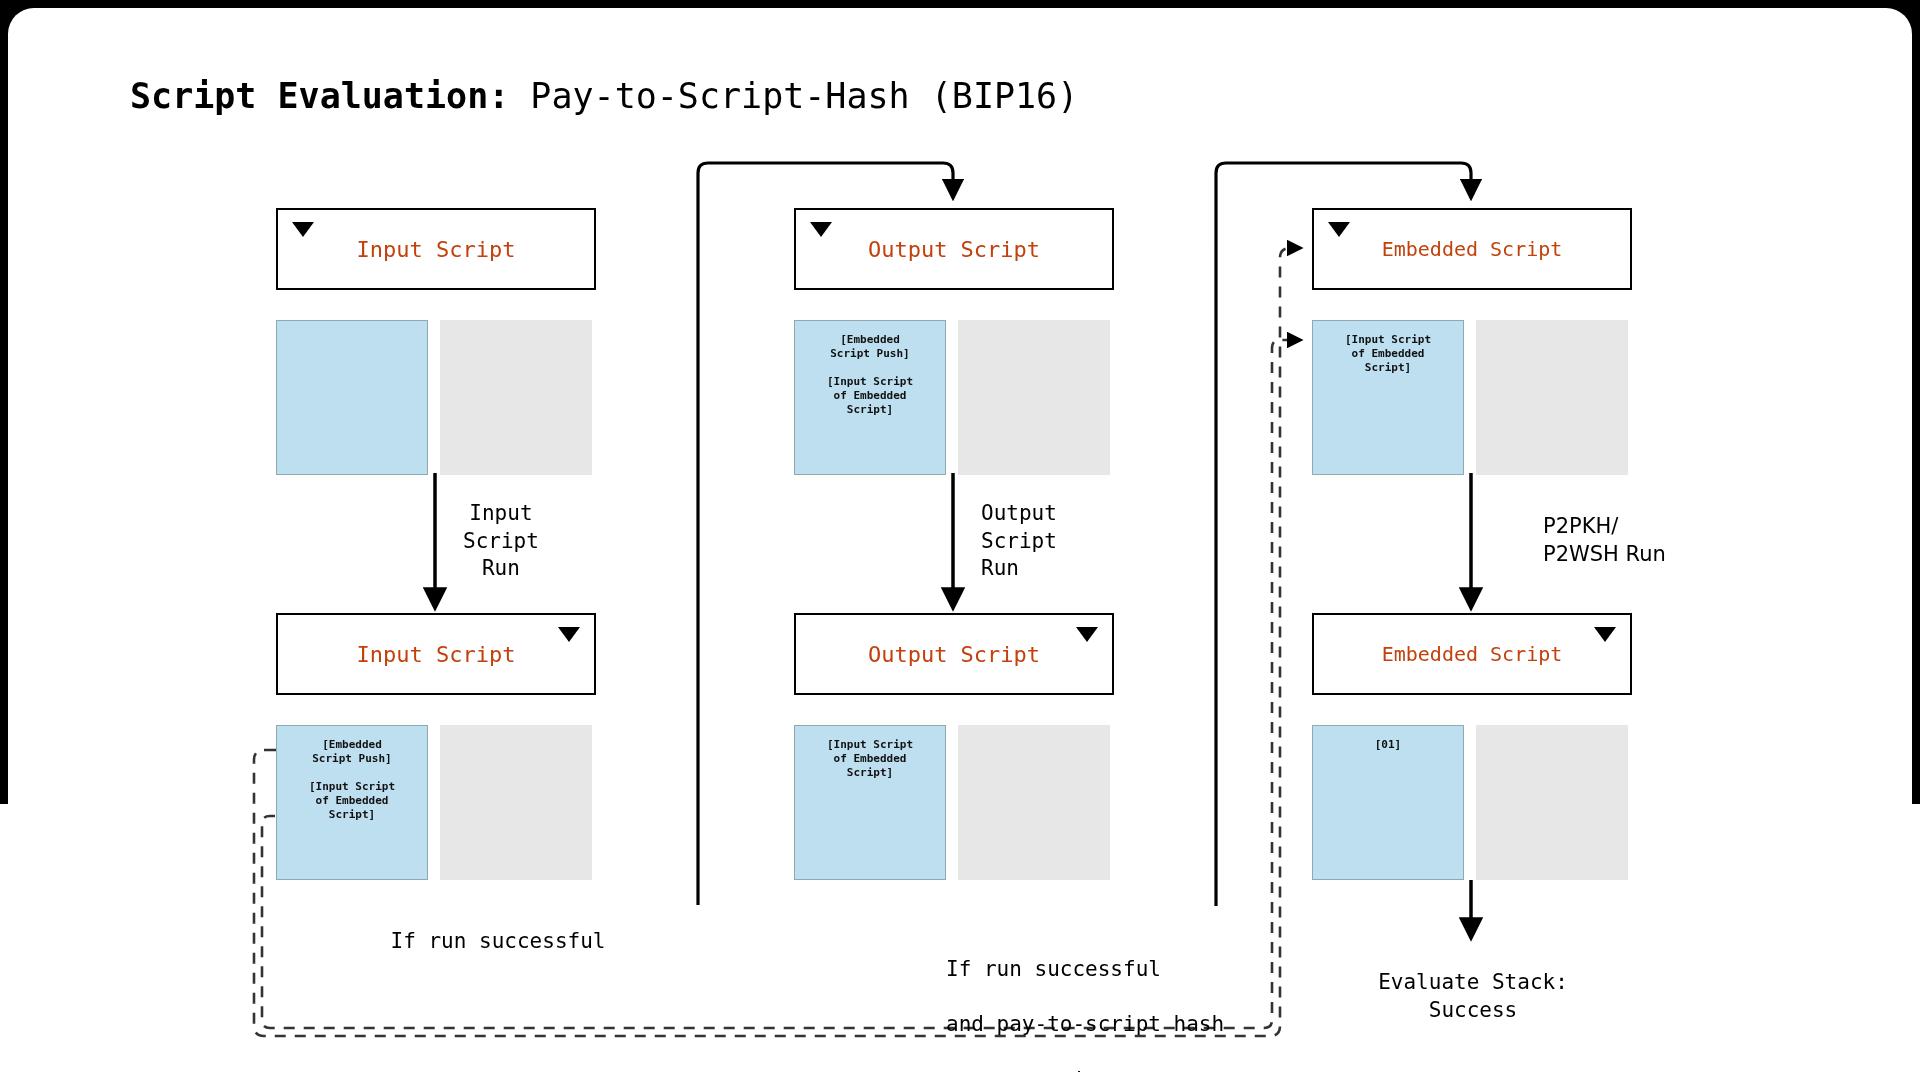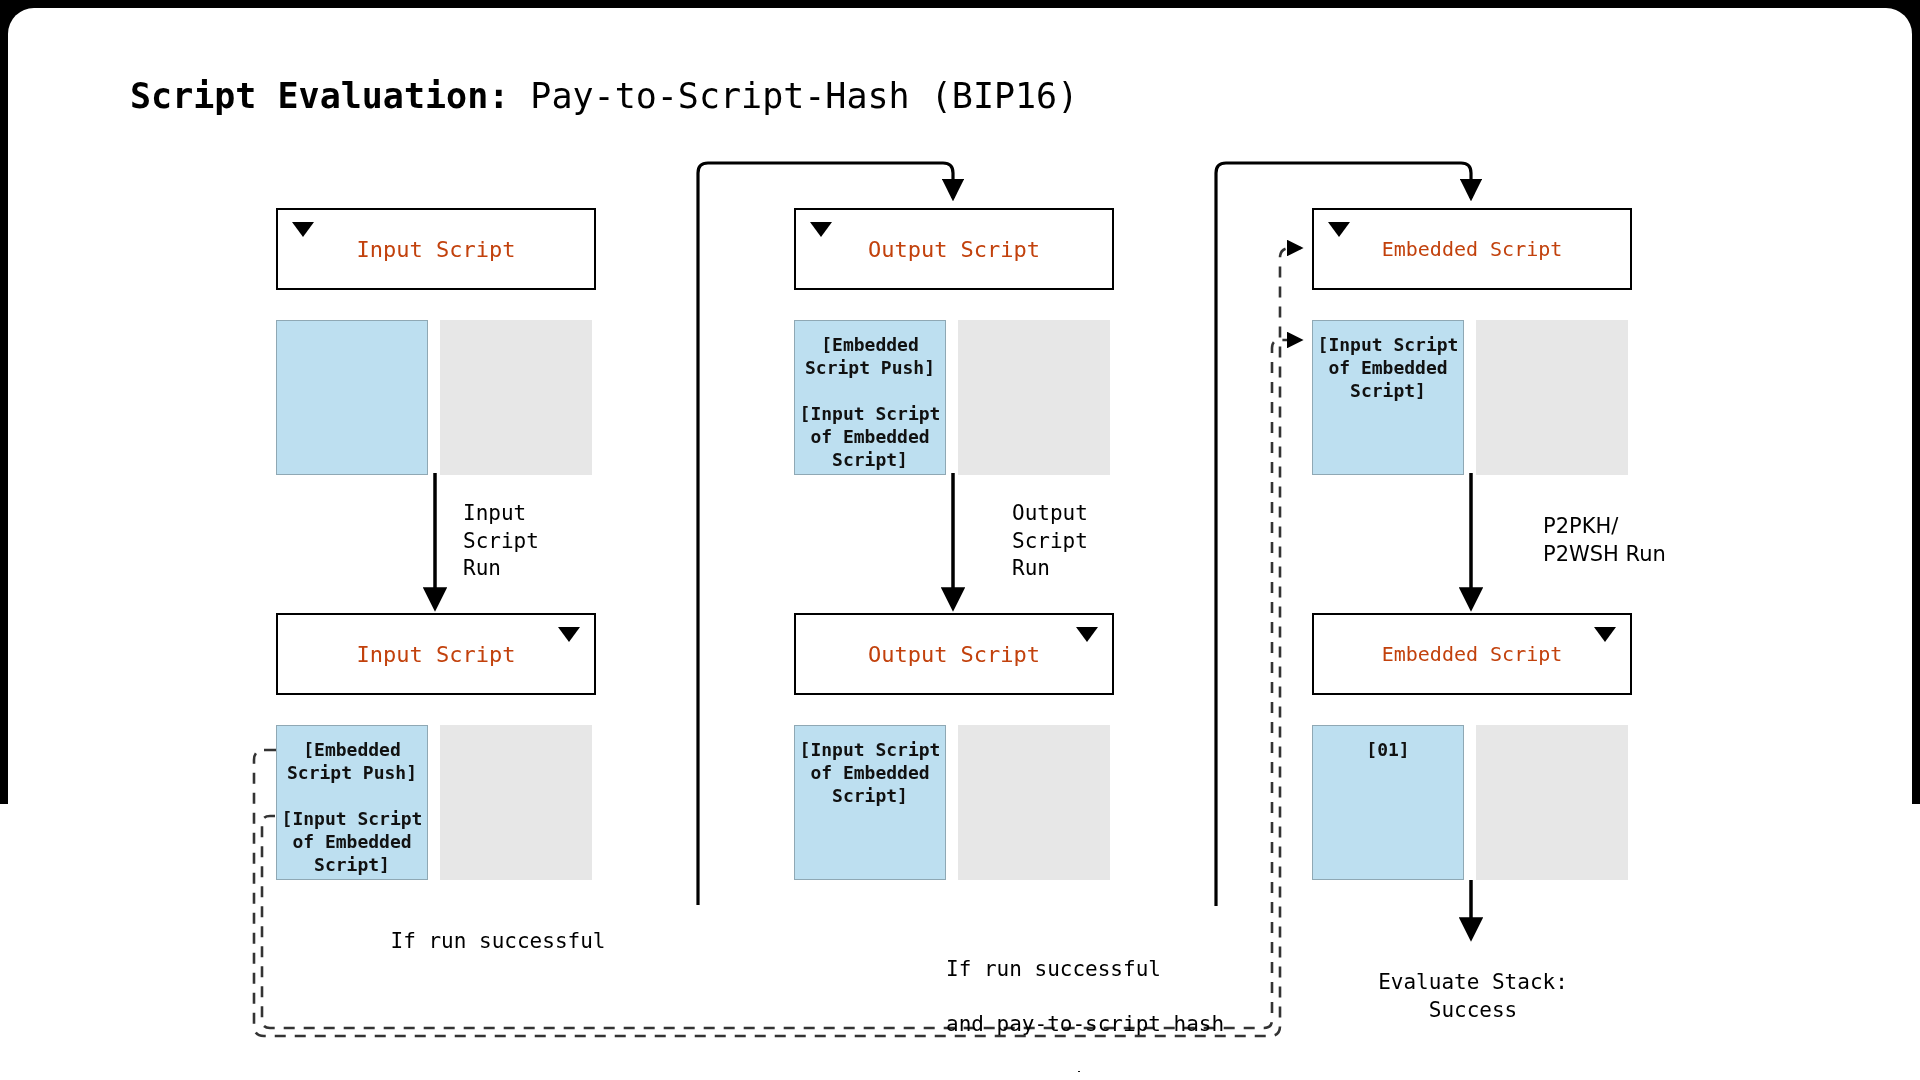--- a/index.html
+++ b/index.html
@@ -13,21 +13,21 @@
   .title span.reg{font-weight:normal;}
 
   .hdrbox{position:absolute;background:#ffffff;border:2.5px solid #000000;box-sizing:border-box;}
   .hdrlabel{position:absolute;left:0;right:0;top:50%;transform:translateY(-50%);text-align:center;font-size:22px;color:#c2410c;font-family:"DejaVu Sans Mono",monospace;}
   .tri{position:absolute;width:0;height:0;border-left:11px solid transparent;border-right:11px solid transparent;border-top:15px solid #000;}
   .tri.left{left:14px;top:12px;}
   .tri.right{right:14px;top:12px;}
 
   .stackblue{position:absolute;background:#bddff0;border:1.5px solid #8fa8b4;box-sizing:border-box;}
   .stackgray{position:absolute;background:#e7e7e7;box-sizing:border-box;}
-  .stacktext{position:absolute;left:4px;right:4px;top:12px;text-align:center;font-size:18px;line-height:1.28;font-weight:bold;color:#111;font-family:"DejaVu Sans Mono",monospace;white-space:pre-line;}
+  .stacktext{position:absolute;left:4px;right:4px;top:12px;text-align:center;font-size:11px;line-height:1.28;font-weight:bold;color:#111;font-family:"DejaVu Sans Mono",monospace;white-space:pre-line;}
 
   .arrowlbl{position:absolute;font-size:21px;line-height:1.32;color:#000;font-family:"DejaVu Sans Mono",monospace;white-space:pre-line;}
   .arrowlbl.sans{font-family:"DejaVu Sans",sans-serif;font-size:21px;}
   .arrowlbl b{font-weight:normal;}
   .centerlbl{position:absolute;text-align:center;font-size:21px;line-height:1.32;color:#000;font-family:"DejaVu Sans Mono",monospace;white-space:pre-line;}
 </style>
 </head>
 <body>
 
 <div id="stage">
@@ -66,21 +66,21 @@
 
     <div class="hdrbox" style="left:268px;top:200px;width:320px;height:82px;">
       <span class="tri left"></span>
       <span class="hdrlabel">Input Script</span>
     </div>
     <div class="stackblue" style="left:268px;top:312px;width:152px;height:155px;">
       <div class="stacktext"></div>
     </div>
     <div class="stackgray" style="left:432px;top:312px;width:152px;height:155px;"></div>
 
-    <div class="arrowlbl" style="left:455px;top:492px;">Input
+    <div class="arrowlbl" style="left:455px;top:492px;text-align:center;">Input
 Script
 Run</div>
 
     <div class="hdrbox" style="left:268px;top:605px;width:320px;height:82px;">
       <span class="tri right"></span>
       <span class="hdrlabel">Input Script</span>
     </div>
     <div class="stackblue" style="left:268px;top:717px;width:152px;height:155px;">
       <div class="stacktext">[Embedded
 Script Push]
@@ -100,21 +100,21 @@
     <div class="stackblue" style="left:786px;top:312px;width:152px;height:155px;">
       <div class="stacktext">[Embedded
 Script Push]
 
 [Input Script
 of Embedded
 Script]</div>
     </div>
     <div class="stackgray" style="left:950px;top:312px;width:152px;height:155px;"></div>
 
-    <div class="arrowlbl" style="left:1004px;top:492px;">Output
+    <div class="arrowlbl" style="left:973px;top:492px;">Output
 Script
 Run</div>
 
     <div class="hdrbox" style="left:786px;top:605px;width:320px;height:82px;">
       <span class="tri right"></span>
       <span class="hdrlabel">Output Script</span>
     </div>
     <div class="stackblue" style="left:786px;top:717px;width:152px;height:155px;">
       <div class="stacktext">[Input Script
 of Embedded

